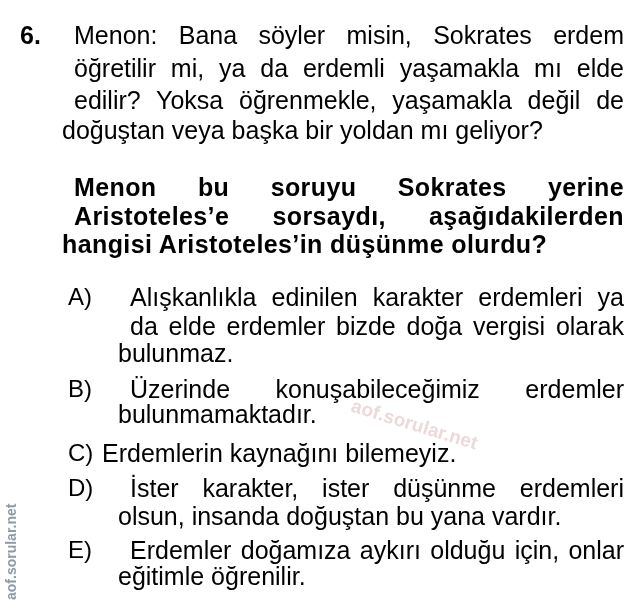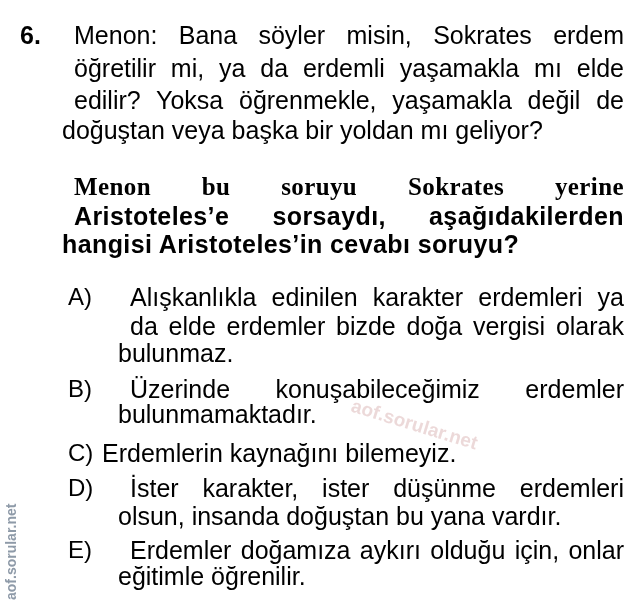--- a/index.html
+++ b/index.html
@@ -19,23 +19,23 @@
 <body>
 
 <div>
   <div class="qnum">6.</div>
 
   <div class="line just" style="left:62px; top:20px; width:550px;">Menon: Bana söyler misin, Sokrates erdem</div>
   <div class="line just" style="left:62px; top:53px; width:550px;">öğretilir mi, ya da erdemli yaşamakla mı elde</div>
   <div class="line just" style="left:62px; top:85px; width:550px;">edilir? Yoksa öğrenmekle, yaşamakla değil de</div>
   <div class="line" style="left:62px; top:115px;">doğuştan veya başka bir yoldan mı geliyor?</div>
 
-  <div class="line just bold" style="left:62px; top:172px; width:550px; letter-spacing:0.4px;font-family:Liberation Serif, serif;">Menon bu soruyu Sokrates yerine</div>
+  <div class="line just bold" style="left:62px; top:172px; width:550px; letter-spacing:0.4px;">Menon bu soruyu Sokrates yerine</div>
   <div class="line just bold" style="left:62px; top:201px; width:550px; letter-spacing:0.4px;">Aristoteles’e sorsaydı, aşağıdakilerden</div>
-  <div class="line bold" style="left:62px; top:229px; letter-spacing:0.4px;">hangisi Aristoteles’in cevabı soruyu?</div>
+  <div class="line bold" style="left:62px; top:229px; letter-spacing:0.4px;">hangisi Aristoteles’in düşünme olurdu?</div>
 </div>
 
 <div>
   <div>
     <div class="opt-label" style="top:282px;">A)</div>
     <div class="line just" style="left:118px; top:282px; width:494px;">Alışkanlıkla edinilen karakter erdemleri ya</div>
     <div class="line just" style="left:118px; top:311px; width:494px;">da elde erdemler bizde doğa vergisi olarak</div>
     <div class="line" style="left:118px; top:338px;">bulunmaz.</div>
   </div>
 

